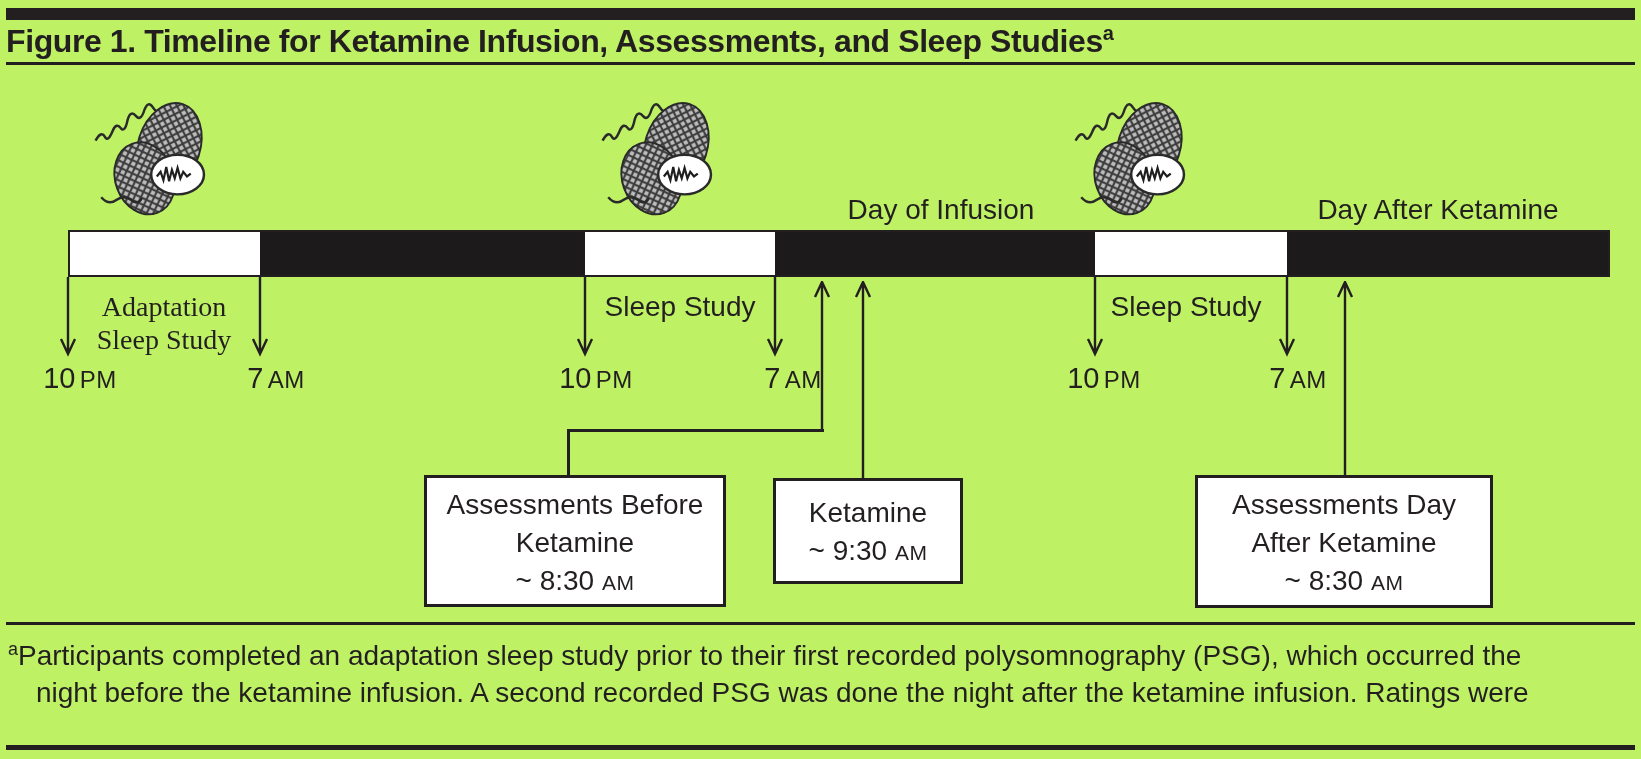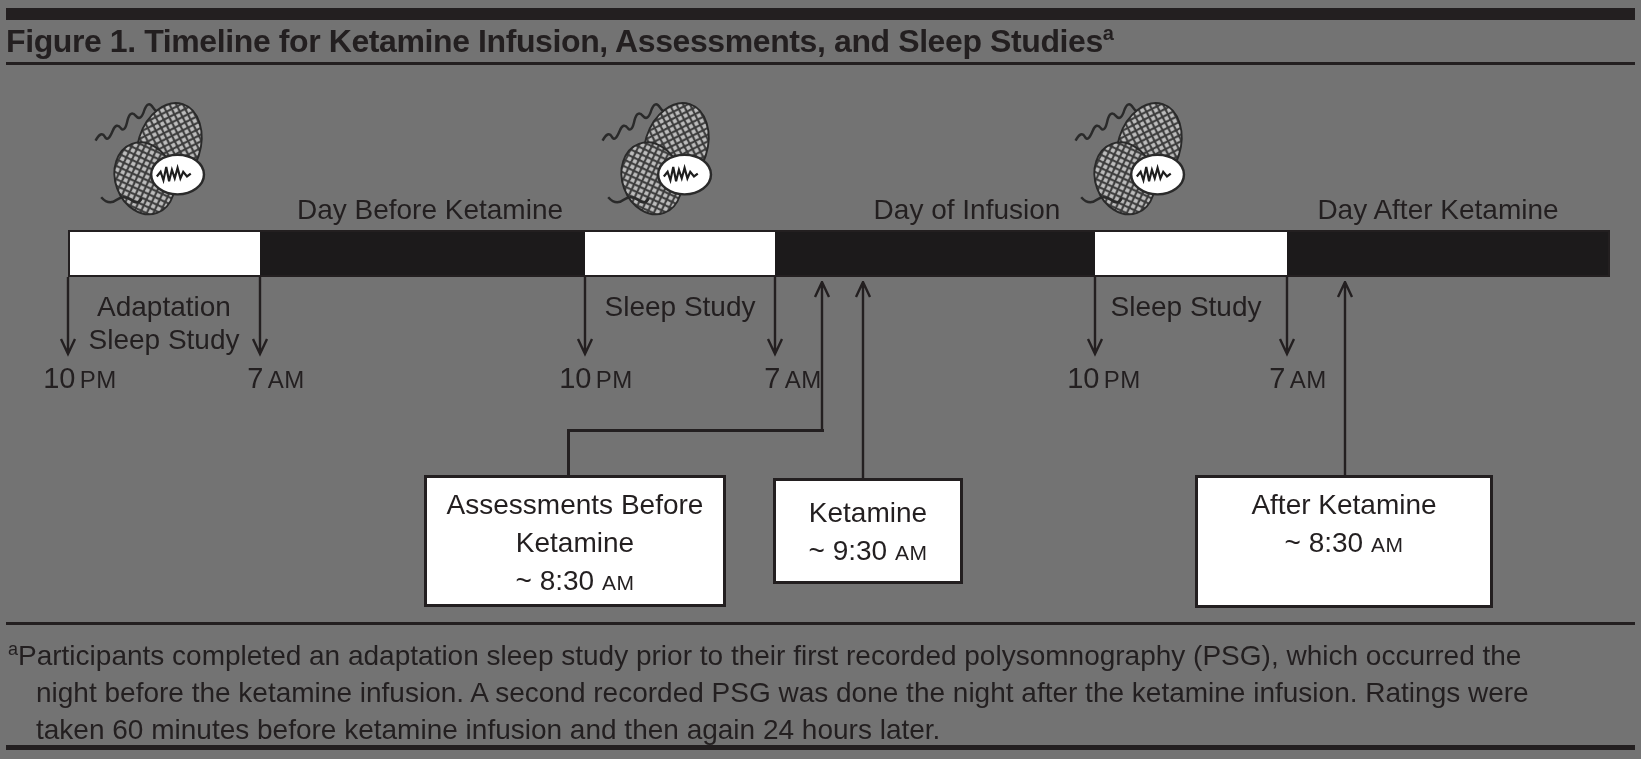--- a/index.html
+++ b/index.html
@@ -2,21 +2,21 @@
 <html style="--ink: #231f20;"><head>
 <meta charset="utf-8">
 <style>
   :root { --ink: #231f20; }
   * { margin: 0; padding: 0; box-sizing: border-box; }
   html, body { background: #fff; }
   #figure {
     position: relative;
     width: 1641px;
     height: 759px;
-    background: #737373;
+    background: #bef264;
     font-family: "Liberation Sans", "DejaVu Sans", sans-serif;
     color: var(--ink);
     overflow: hidden;
   }
   .abs { position: absolute; }
 
   
   .top-bar { left: 6px; right: 6px; top: 8px; height: 12px; background: var(--ink); }
   .figure-title {
     left: 6px; top: 22px; font-size: 32px; font-weight: bold;
@@ -101,22 +101,21 @@
   <svg class="abs arrow-svg" style="left:88px; top:80px;" width="132" height="142">
       <use href="#sleep-icon"></use>
     </svg>
   <svg class="abs arrow-svg" style="left:595px; top:80px;" width="132" height="142">
       <use href="#sleep-icon"></use>
     </svg>
   <svg class="abs arrow-svg" style="left:1068px; top:80px;" width="132" height="142">
       <use href="#sleep-icon"></use>
     </svg>
 
-  <div class="abs day-label" style="left:250px;">Day Before Ketamine</div>
-  <div class="abs day-label" style="left:787px;">Day of Infusion</div>
+  <div class="abs day-label" style="left:761px;">Day of Infusion</div>
   <div class="abs day-label" style="left:1258px;">Day After Ketamine</div>
 
   <div class="abs timeline-bar">
     <div class="seg-night" style="width:190px;"></div>
     <div class="seg-day" style="width:325px;"></div>
     <div class="seg-night" style="width:190px;"></div>
     <div class="seg-day" style="width:320px;"></div>
     <div class="seg-night" style="width:192px;"></div>
     <div class="seg-day" style="width:321px;"></div>
   </div>
@@ -133,21 +132,21 @@
   <svg class="abs arrow-svg" style="left:766px; top:277px;" width="18" height="80">
       <use href="#down-arrow"></use>
     </svg>
   <svg class="abs arrow-svg" style="left:1086px;top:277px;" width="18" height="80">
       <use href="#down-arrow"></use>
     </svg>
   <svg class="abs arrow-svg" style="left:1278px;top:277px;" width="18" height="80">
       <use href="#down-arrow"></use>
     </svg>
 
-  <div class="abs night-label" style="left:64px; width:200px;">
+  <div class="abs night-label" style="left:64px; width:200px;font-family:Liberation Serif, serif;">
     <div>Adaptation</div>
     <div>Sleep Study</div>
   </div>
   <div class="abs night-label" style="left:580px; width:200px;">
     <div>Sleep Study</div>
   </div>
   <div class="abs night-label" style="left:1086px; width:200px;">
     <div>Sleep Study</div>
   </div>
 
@@ -179,26 +178,26 @@
     </div>
   </div>
   <div class="abs event-box" style="left:773px; top:478px; width:190px; height:106px;">
     <div class="box-inner" style="padding-top:13px;">
       <div>Ketamine</div>
       <div><span>~ 9:30</span> <span class="meridiem">AM</span></div>
     </div>
   </div>
   <div class="abs event-box" style="left:1195px; top:475px; width:298px; height:133px;">
     <div class="box-inner">
+      <div>Assessments Day</div>
       <div>After Ketamine</div>
       <div><span>~ 8:30</span> <span class="meridiem">AM</span></div>
     </div>
   </div>
 
   <div class="abs footnote-rule-top"></div>
   <div class="abs footnote">
     <div class="fn-line"><sup>a</sup><span>Participants completed an adaptation sleep study prior to their first recorded polysomnography (PSG), which occurred the</span></div>
     <div class="fn-line fn-indent">night before the ketamine infusion. A second recorded PSG was done the night after the ketamine infusion. Ratings were</div>
-    <div class="fn-line fn-indent">taken 60 minutes before ketamine infusion and then again 24 hours later.</div>
   </div>
   <div class="abs footnote-rule-bottom"></div>
 
 </div>
 
 </body></html>

